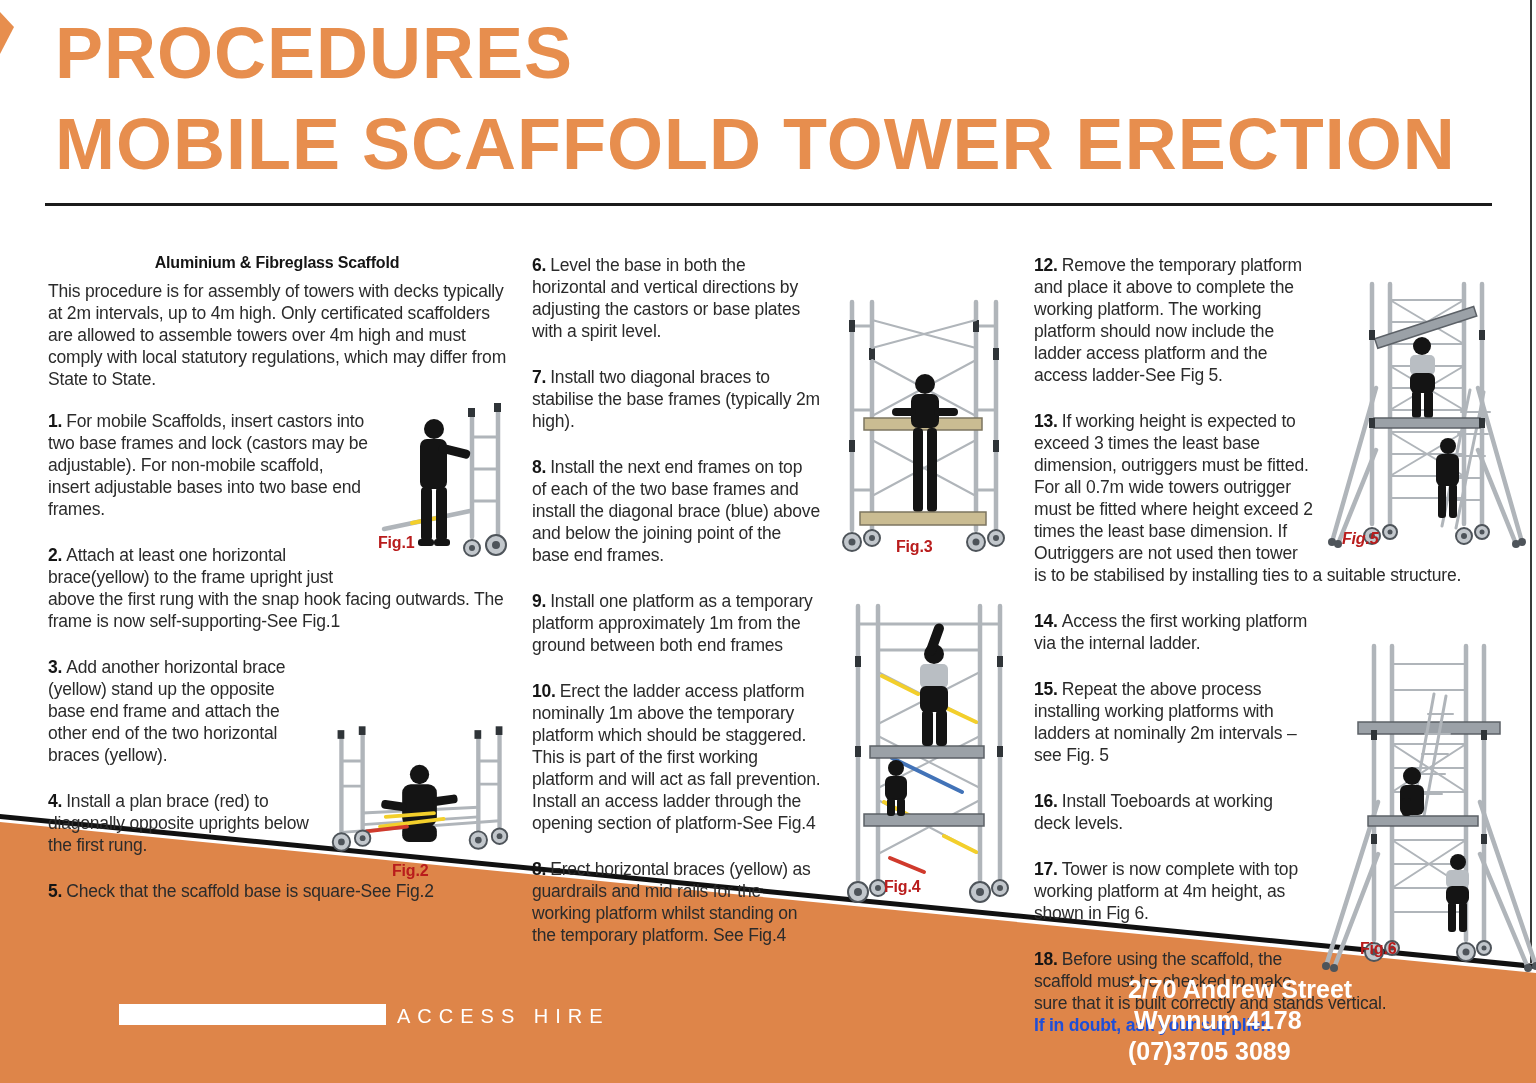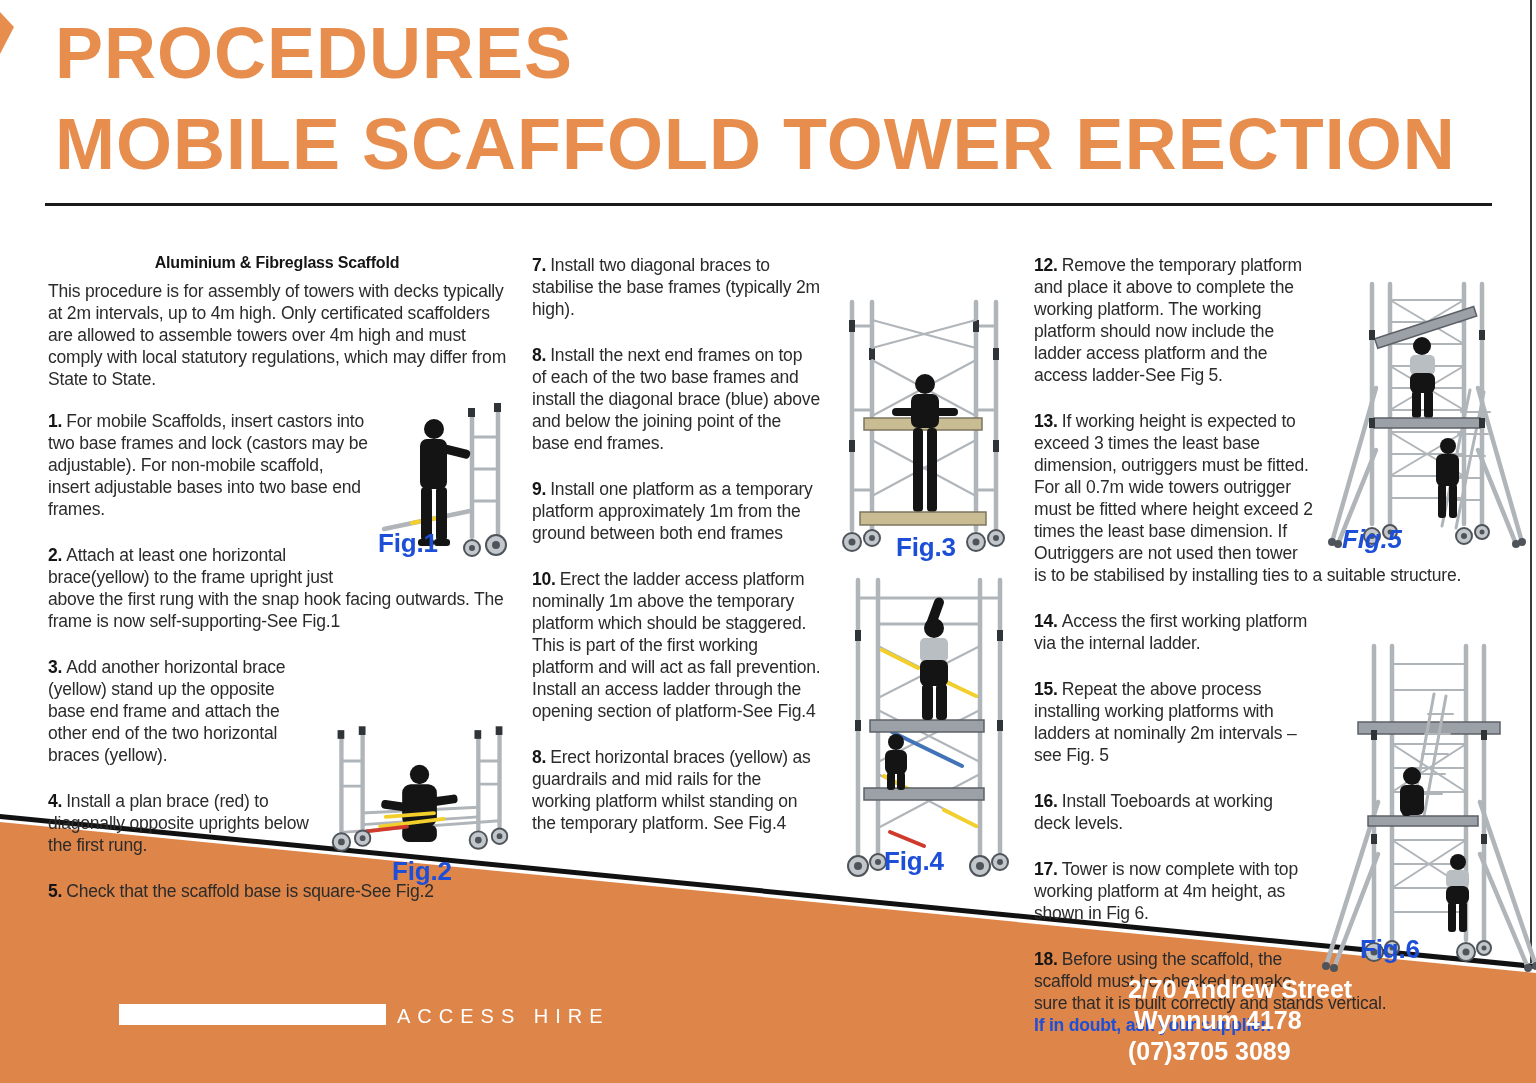--- a/index.html
+++ b/index.html
@@ -21,21 +21,21 @@
   .col3{left:1034px;width:490px;top:254px;}
   .intro-heading{font-size:16px;font-weight:bold;text-align:center;margin:0 0 6px 0;color:#151515;}
   p.body-par{margin:0 0 20px 0;}
   p.step{margin:0 0 24px 0;}
   p.step .num{font-weight:bold;color:#151515;margin-right:4px;}
   .step-bold{display:block;font-weight:bold;color:#1d4ed8;}
 
   
   .fig{position:relative;float:right;}
   .fig svg{display:block;width:100%;height:100%;}
-  .fig-label{position:absolute;font-size:26px;font-weight:bold;color:#1d4ed8;white-space:nowrap;}
+  .fig-label{position:absolute;font-size:16px;font-weight:bold;color:#b91c1c;white-space:nowrap;}
   .fig1{width:132px;height:176px;margin:-16px -4px 4px 10px;}
   .fig1 .fig-label{left:0;bottom:16px;}
   .fig2{clear:right;width:188px;height:132px;margin:66px -8px 6px 10px;}
   .fig2 .fig-label{left:66px;bottom:-28px;}
   .fig3{width:186px;height:268px;margin:36px -2px 6px 10px;}
   .fig3 .fig-label{left:66px;bottom:0px;}
   .fig4{clear:right;width:190px;height:312px;margin:6px -8px 6px 10px;}
   .fig4 .fig-label{left:52px;bottom:10px;}
   .fig5{width:206px;height:288px;margin:16px -4px 6px 8px;font-style:italic;}
   .fig5 .fig-label{left:20px;bottom:8px;}
@@ -176,20 +176,21 @@
         <circle class="cast" cx="42" cy="248" r="8"></circle>
           <circle class="hub" cx="42" cy="248" r="3"></circle>
         <circle class="cast" cx="146" cy="252" r="9"></circle>
           <circle class="hub" cx="146" cy="252" r="3.5"></circle>
         <circle class="cast" cx="166" cy="248" r="8"></circle>
           <circle class="hub" cx="166" cy="248" r="3"></circle>
       </svg>
       <div class="fig-label">Fig.3</div>
     </div>
 
+    <p class="step"><span class="num">6.</span><span>Level the base in both the horizontal and vertical directions by adjusting the castors or base plates with a spirit level.</span></p>
     <p class="step"><span class="num">7.</span><span>Install two diagonal braces to stabilise the base frames (typically 2m high).</span></p>
     <p class="step"><span class="num">8.</span><span>Install the next end frames on top of each of the two base frames and install the diagonal brace (blue) above and below the joining point of the base end frames.</span></p>
 
     <div class="fig fig4">
       <svg viewBox="0 0 190 312">
         <path class="tube" d="M26 10 V284 M46 10 V284 M148 10 V284 M168 10 V284"></path>
         <path class="tube thin" d="M46 28 H148 M46 54 H148 M26 28 H46 M148 28 H168"></path>
         <path class="tube hair" d="M46 76 L148 128 M148 76 L46 128 M46 140 L148 192 M148 140 L46 192 M46 204 L148 258 M148 204 L46 258"></path>
         <path class="yel" d="M50 80 L86 98 M110 110 L144 126 M52 206 L86 224 M112 240 L144 256"></path>
         <path class="yel blust" d="M60 162 L130 196"></path>

